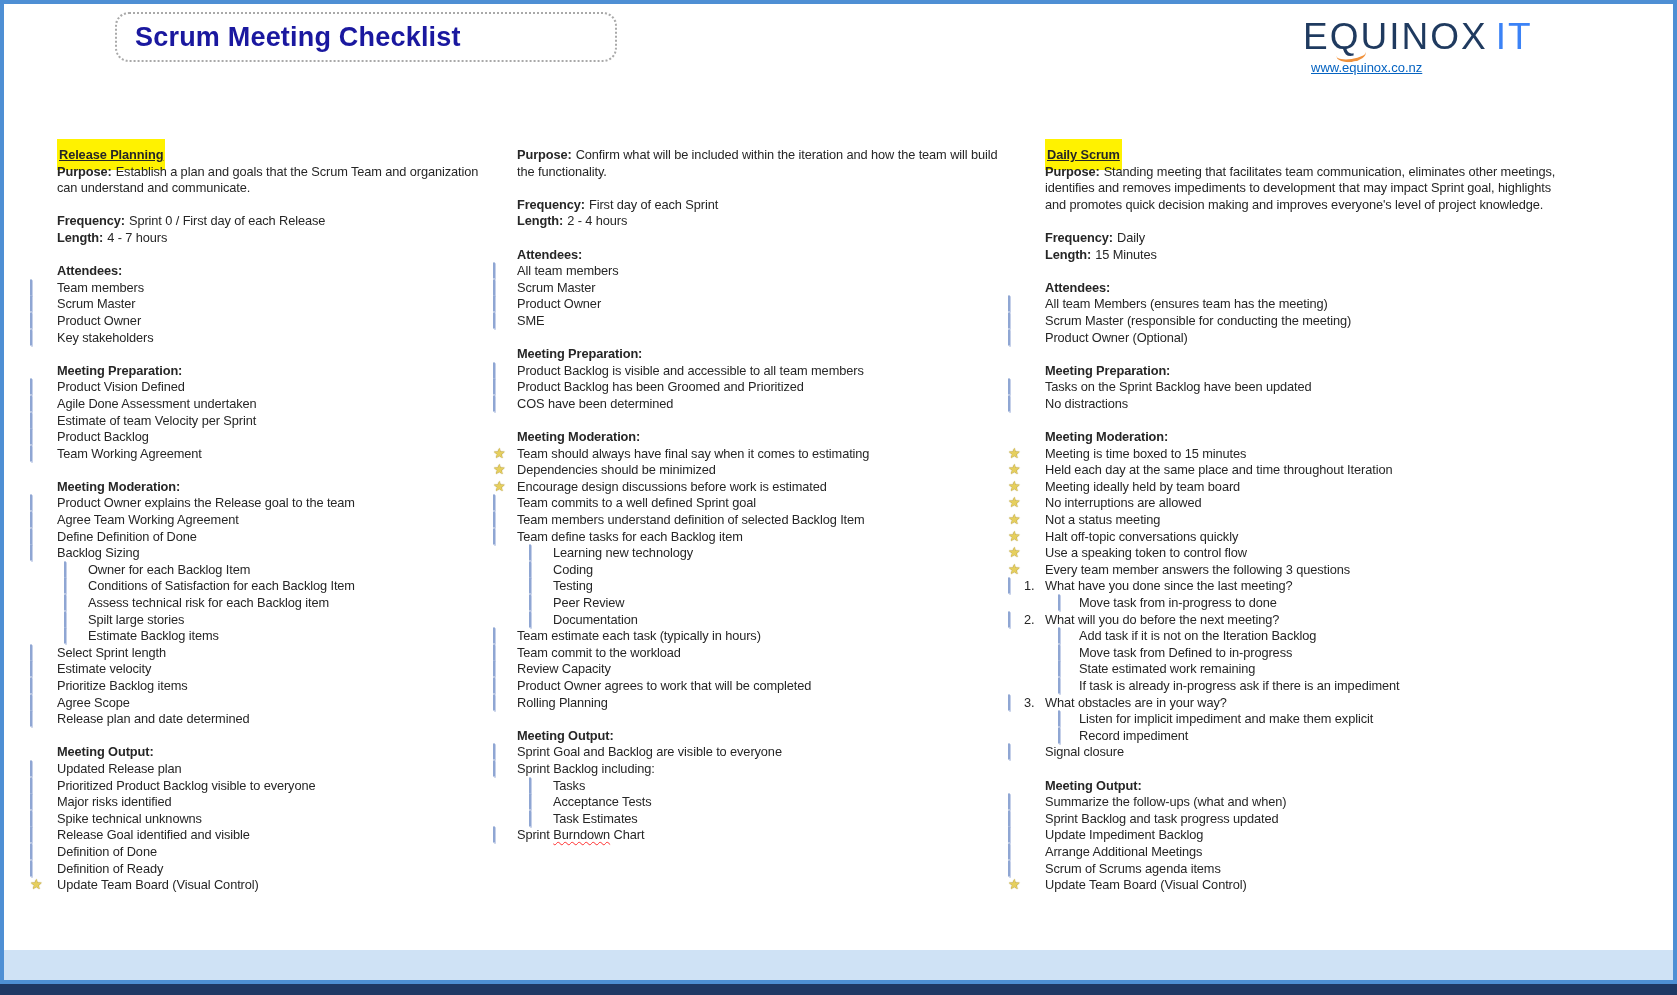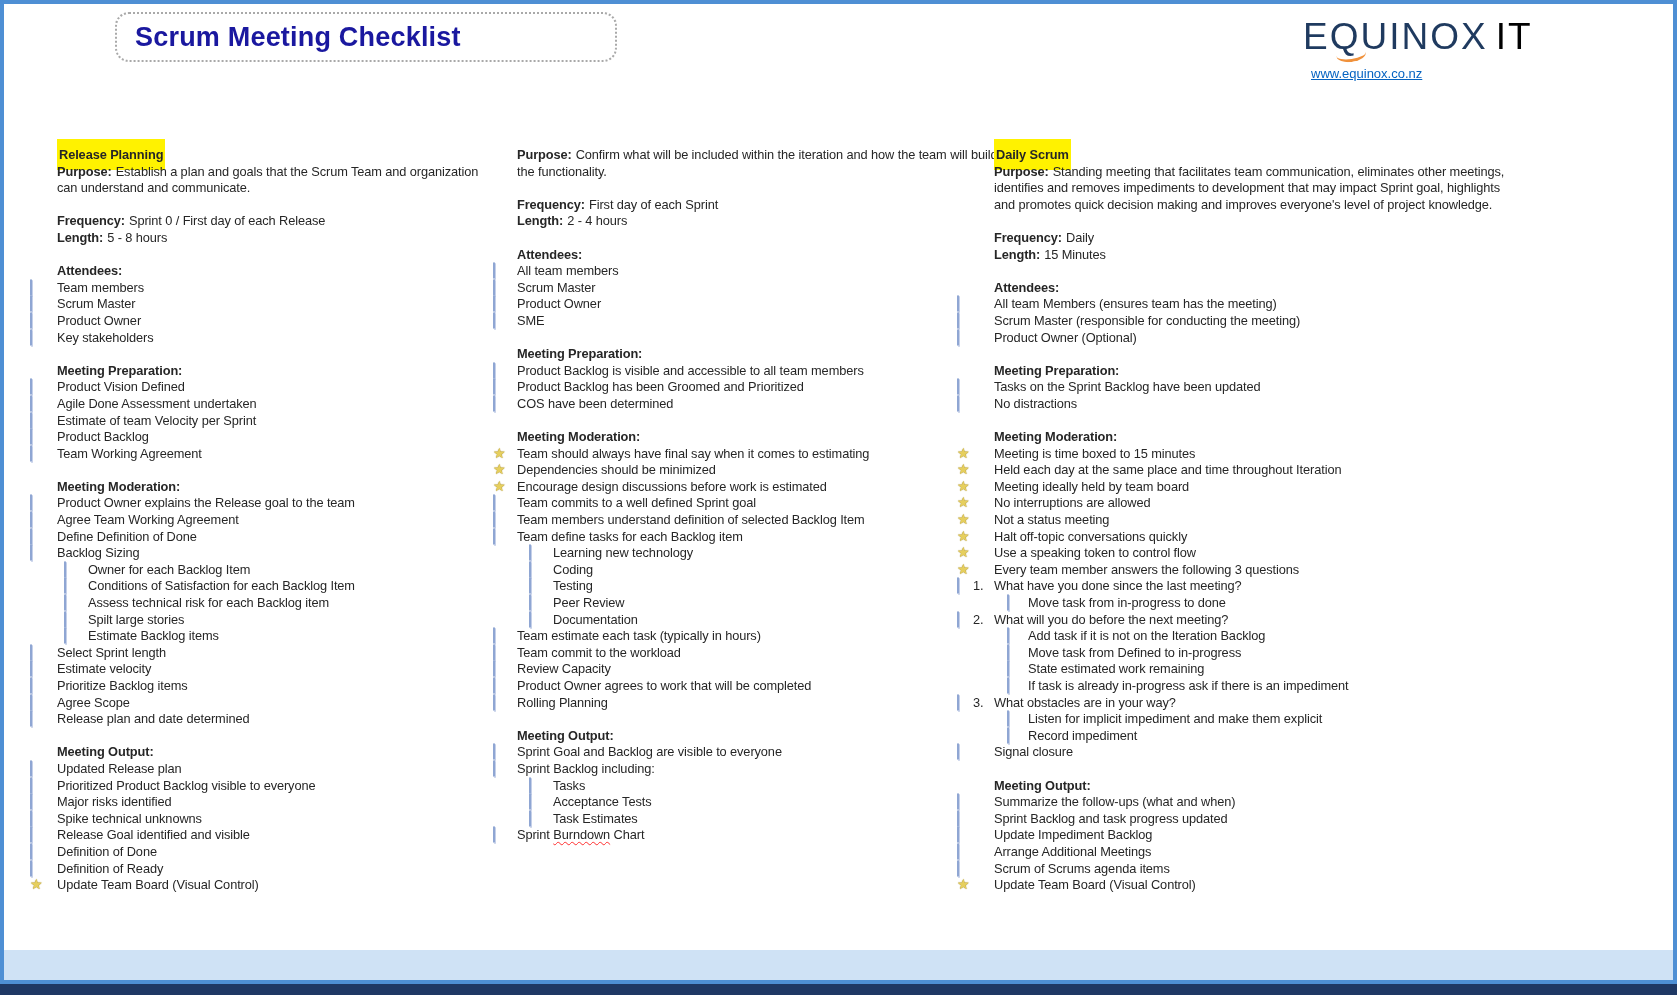--- a/index.html
+++ b/index.html
@@ -20,36 +20,36 @@
     position:absolute; left:115px; top:12px; width:502px; height:50px;
     border:2px dotted #a9a9a9; border-radius:14px; box-sizing:border-box;
     display:flex; align-items:center; padding-left:18px; background:#fff;
   }
   .title-text { font-size:27px; font-weight:bold; color:#1a189f; letter-spacing:0.2px; }
 
   
   .logo { position:absolute; left:1303px; top:16px; width:360px; }
   .logo-line { font-size:37px; font-weight:400; letter-spacing:2px; white-space:nowrap; }
   .logo-primary { color:#1f3a5f; position:relative; }
-  .logo-accent { color:#000000; margin-left:8px; }
+  .logo-accent { color:#3b82f6; margin-left:8px; }
   .q-swoosh {
     position:absolute; left:33px; top:30px; width:30px; height:13px;
     border-bottom:3px solid #f0913b; border-radius:50%; transform:rotate(-8deg);
   }
-  .logo-url { margin-top:8px; margin-left:8px; font-size:13px; }
+  .logo-url { margin-top:2px; margin-left:8px; font-size:13px; }
   .logo-url a { color:#0563c1; text-decoration:underline; cursor:pointer; }
 
   
   .col { position:absolute; top:147px; font-size:12.8px; line-height:16.6px; letter-spacing:-0.1px; }
   .c1 { left:30px;  width:452px; --tx:27px; --mk:27px; --sub:34px; }
   .c2 { left:493px; width:515px; --tx:24px; --mk:24px; --sub:36px; }
-  .c3 { left:957px; width:563px; --tx:37px; --mk:37px; --sub:50px; }
+  .c3 { left:1008px; width:563px; --tx:37px; --mk:37px; --sub:50px; }
 
   .col-title { padding-left:var(--tx); font-weight:bold; }
-  .hl { background:#fff200; padding:8px 2px; }
+  .hl { background:#fff200; padding:8px 2px;text-decoration:underline; }
   .para, .line { padding-left:var(--tx); }
   b.lbl { margin-right:4px; }
   .gap { height:16.6px; }
   .sec-h { padding-left:var(--tx); font-weight:bold; }
 
   .row { display:flex; align-items:flex-start; }
   .marker { width:var(--mk); flex:none; }
   .lvl1 { margin-left:var(--sub); }
   .lvl1 .marker { width:24px; }
   .c3 .lvl1 .marker { width:21px; }
@@ -84,21 +84,21 @@
     <div class="logo-url">
       <a>www.equinox.co.nz</a>
     </div>
   </div>
 
   <div class="col c1">
     <div class="col-title"><span class="hl">Release Planning</span></div>
     <div class="para"><b class="lbl">Purpose:</b><span>Establish a plan and goals that the Scrum Team and organization can understand and communicate.</span></div>
     <div class="gap"></div>
     <div class="line"><b class="lbl">Frequency:</b><span>Sprint 0 / First day of each Release</span></div>
-    <div class="line"><b class="lbl">Length:</b><span>5 - 8 hours</span></div>
+    <div class="line"><b class="lbl">Length:</b><span>4 - 7 hours</span></div>
     <div>
         <div class="gap"></div>
         <div class="sec-h">Attendees:</div>
         <div class="row">
           <span class="marker"><span class="cb"></span></span>
           <span class="txt">Team members</span>
         </div>
         <div class="row">
           <span class="marker"><span class="cb"></span></span>
           <span class="txt">Scrum Master</span>

